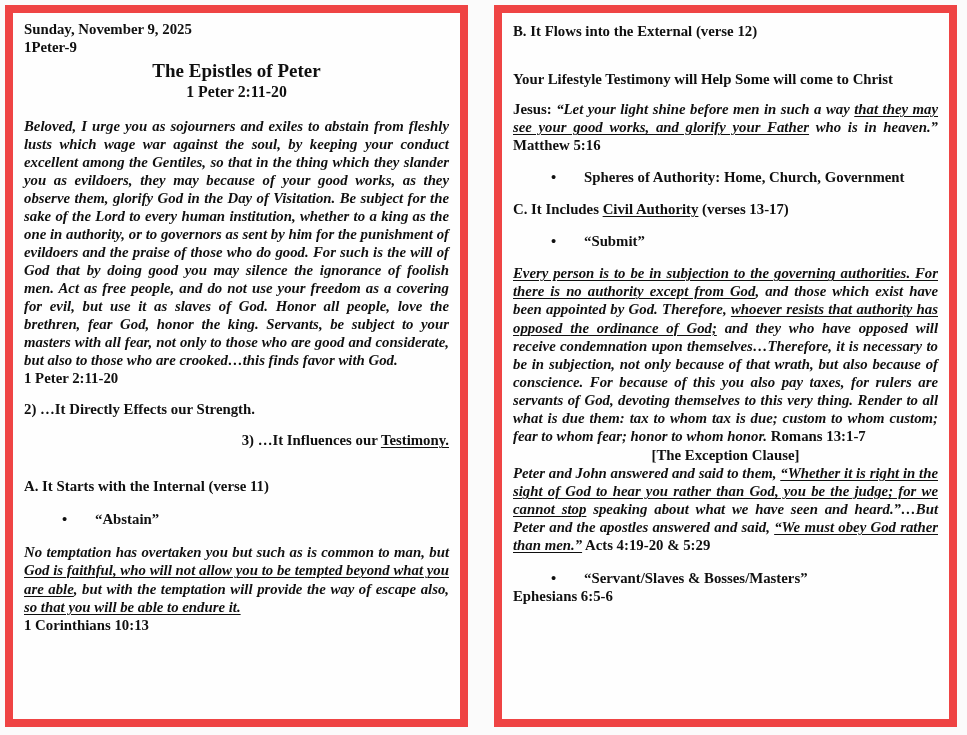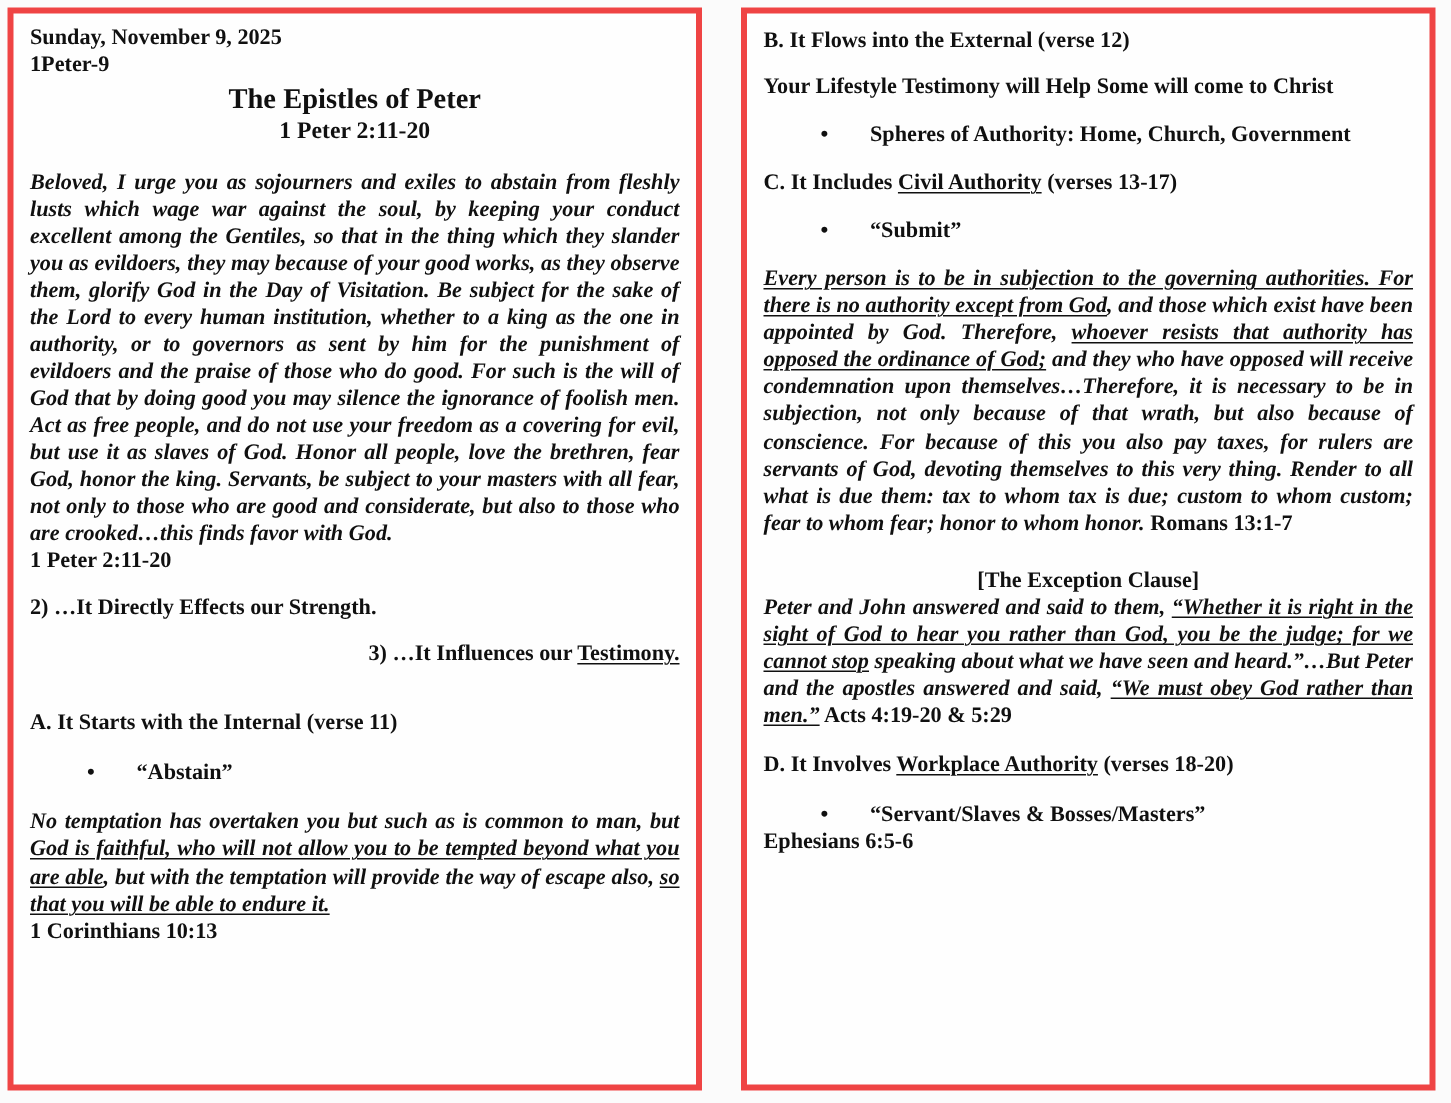--- a/index.html
+++ b/index.html
@@ -4,21 +4,21 @@
 <style>
   html,body{margin:0;padding:0;}
   body{
     width:967px;height:735px;background:#fbfbfb;
     font-family:"Liberation Serif",serif;color:#101010;
     -webkit-font-smoothing:antialiased;
   }
   .sheet{position:relative;width:967px;height:735px;}
   .box{
     position:absolute;top:5px;width:463px;height:722px;
-    border:4px solid #ef4444;box-sizing:border-box;
+    border:8px solid #ef4444;box-sizing:border-box;
     padding:7px 11px 6px 11px;overflow:hidden;background:#fefefe;
   }
   .box-left{left:5px;}
   .box-right{left:494px;}
   .para{font-size:14.8px;line-height:1.22;font-weight:700;}
   .al-left{text-align:left;}
   .al-center{text-align:center;}
   .al-justify{text-align:justify;}
   .s-b{font-weight:700;font-style:normal;}
   .s-bi{font-weight:700;font-style:italic;}
@@ -48,34 +48,34 @@
           <span class="marker">•</span>
           <span class="btext"><span class="s-b">“Abstain”</span></span>
         </div>
         <div class="para al-justify" style="margin-top: 15px;"><span class="s-bi">No temptation has overtaken you but such as is common to man, but </span><span class="s-biu">God is faithful, who will not allow you to be tempted beyond what you are able</span><span class="s-bi">, but with the temptation will provide the way of escape also, </span><span class="s-biu">so that you will be able to endure it.</span></div>
         <div class="para al-left" style="margin-top: 0px;"><span class="s-b">1 Corinthians 10:13</span></div>
       </div>
   </div>
   <div class="box box-right">
     <div>
         <div class="para al-left" style="margin-top: 2px;"><span class="s-b">B. It Flows into the External (verse 12)</span></div>
-        <div class="para al-left" style="margin-top: 13px;"><span class="s-b">Your Lifestyle Testimony will Help Some will come to Christ</span></div>
+        <div class="para al-left" style="margin-top: 30px;"><span class="s-b">Your Lifestyle Testimony will Help Some will come to Christ</span></div>
+        <div class="para al-justify" style="margin-top: 12px;"><span class="s-b">Jesus: </span><span class="s-bi">“Let your light shine before men in such a way </span><span class="s-biu">that they may see your good works, and glorify your Father</span><span class="s-bi"> who is in heaven.” </span><span class="s-b">Matthew 5:16</span></div>
         <div class="bullet" style="margin-top: 14px;">
           <span class="marker">•</span>
           <span class="btext"><span class="s-b">Spheres of Authority: Home, Church, Government</span></span>
         </div>
         <div class="para al-left" style="margin-top: 14px;"><span class="s-b">C. It Includes </span><span class="s-bu">Civil Authority</span><span class="s-b"> (verses 13-17)</span></div>
         <div class="bullet" style="margin-top: 14px;">
           <span class="marker">•</span>
           <span class="btext"><span class="s-b">“Submit”</span></span>
         </div>
         <div class="para al-justify" style="margin-top: 14px;"><span class="s-biu">Every person is to be in subjection to the governing authorities. For there is no authority except from God</span><span class="s-bi">, and those which exist have been appointed by God. Therefore, </span><span class="s-biu">whoever resists that authority has opposed the ordinance of God;</span><span class="s-bi"> and they who have opposed will receive condemnation upon themselves…Therefore, it is necessary to be in subjection, not only because of that wrath, but also because of conscience. For because of this you also pay taxes, for rulers are servants of God, devoting themselves to this very thing. Render to all what is due them: tax to whom tax is due; custom to whom custom; fear to whom fear; honor to whom honor. </span><span class="s-b">Romans 13:1-7</span></div>
-        <div class="para al-center" style="margin-top: 20px;"><span class="s-b">[The Exception Clause]</span></div>
+        <div class="para al-center" style="margin-top: 1px;"><span class="s-b">[The Exception Clause]</span></div>
         <div class="para al-justify" style="margin-top: 0px;"><span class="s-bi">Peter and John answered and said to them, </span><span class="s-biu">“Whether it is right in the sight of God to hear you rather than God, you be the judge; for we cannot stop</span><span class="s-bi"> speaking about what we have seen and heard.”…But Peter and the apostles answered and said, </span><span class="s-biu">“We must obey God rather than men.”</span><span class="s-b"> Acts 4:19-20 &amp; 5:29</span></div>
-        <div class="para al-left" style="margin-top: 15px;"><span class="s-b">D. It Involves </span><span class="s-bu">Workplace Authority</span><span class="s-b"> (verses 18-20)</span></div>
         <div class="bullet" style="margin-top: 15px;">
           <span class="marker">•</span>
           <span class="btext"><span class="s-b">“Servant/Slaves &amp; Bosses/Masters”</span></span>
         </div>
         <div class="para al-left" style="margin-top: 0px;"><span class="s-b">Ephesians 6:5-6</span></div>
       </div>
   </div>
 </div>
 
 </body></html>

